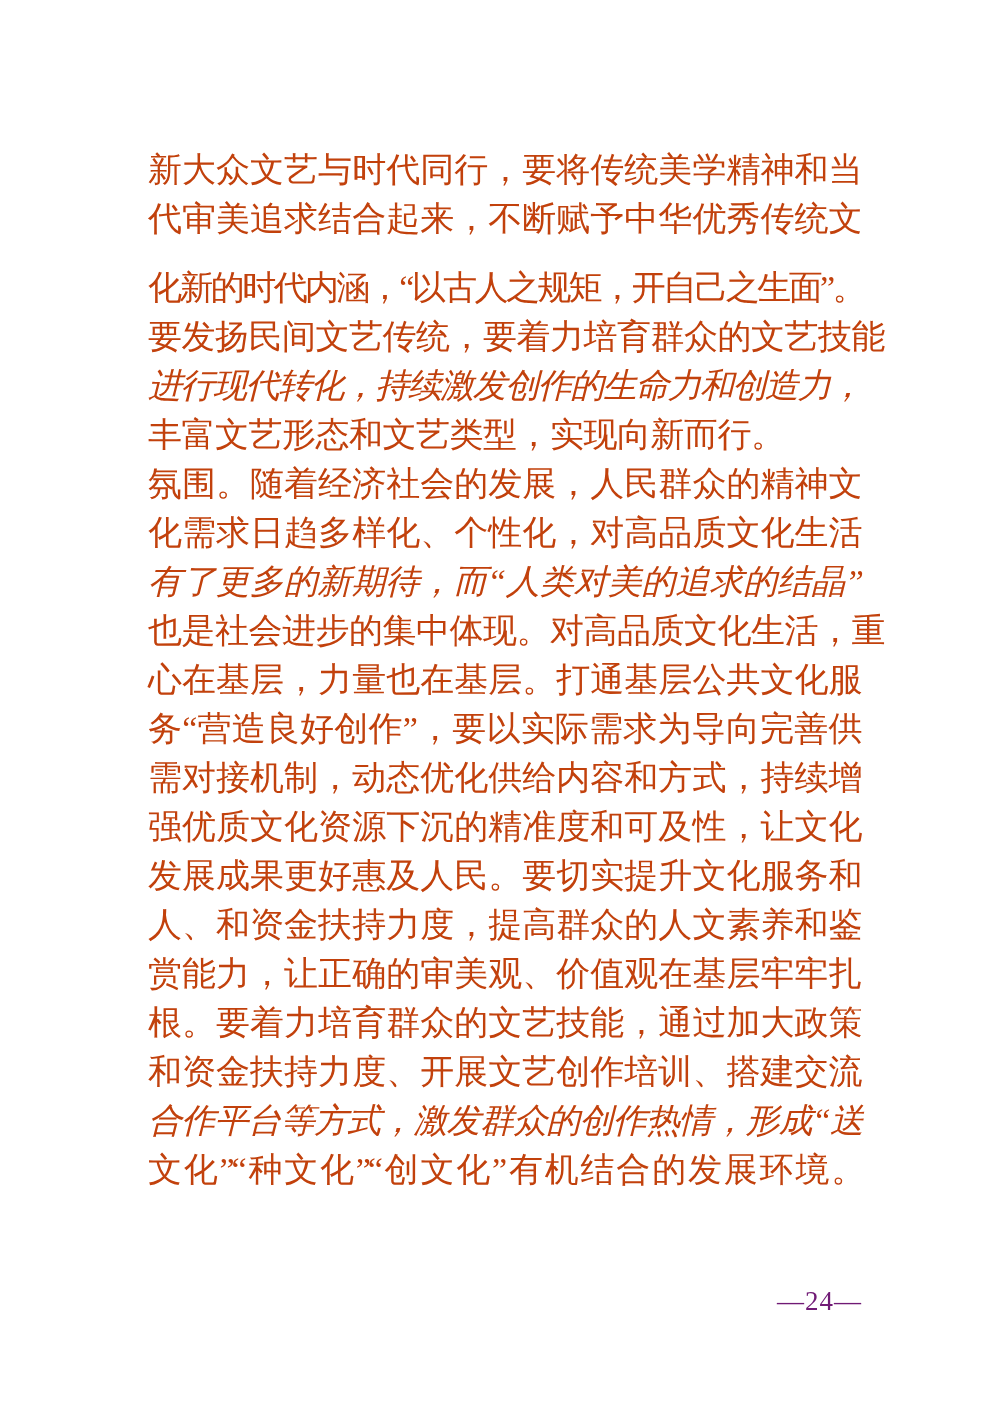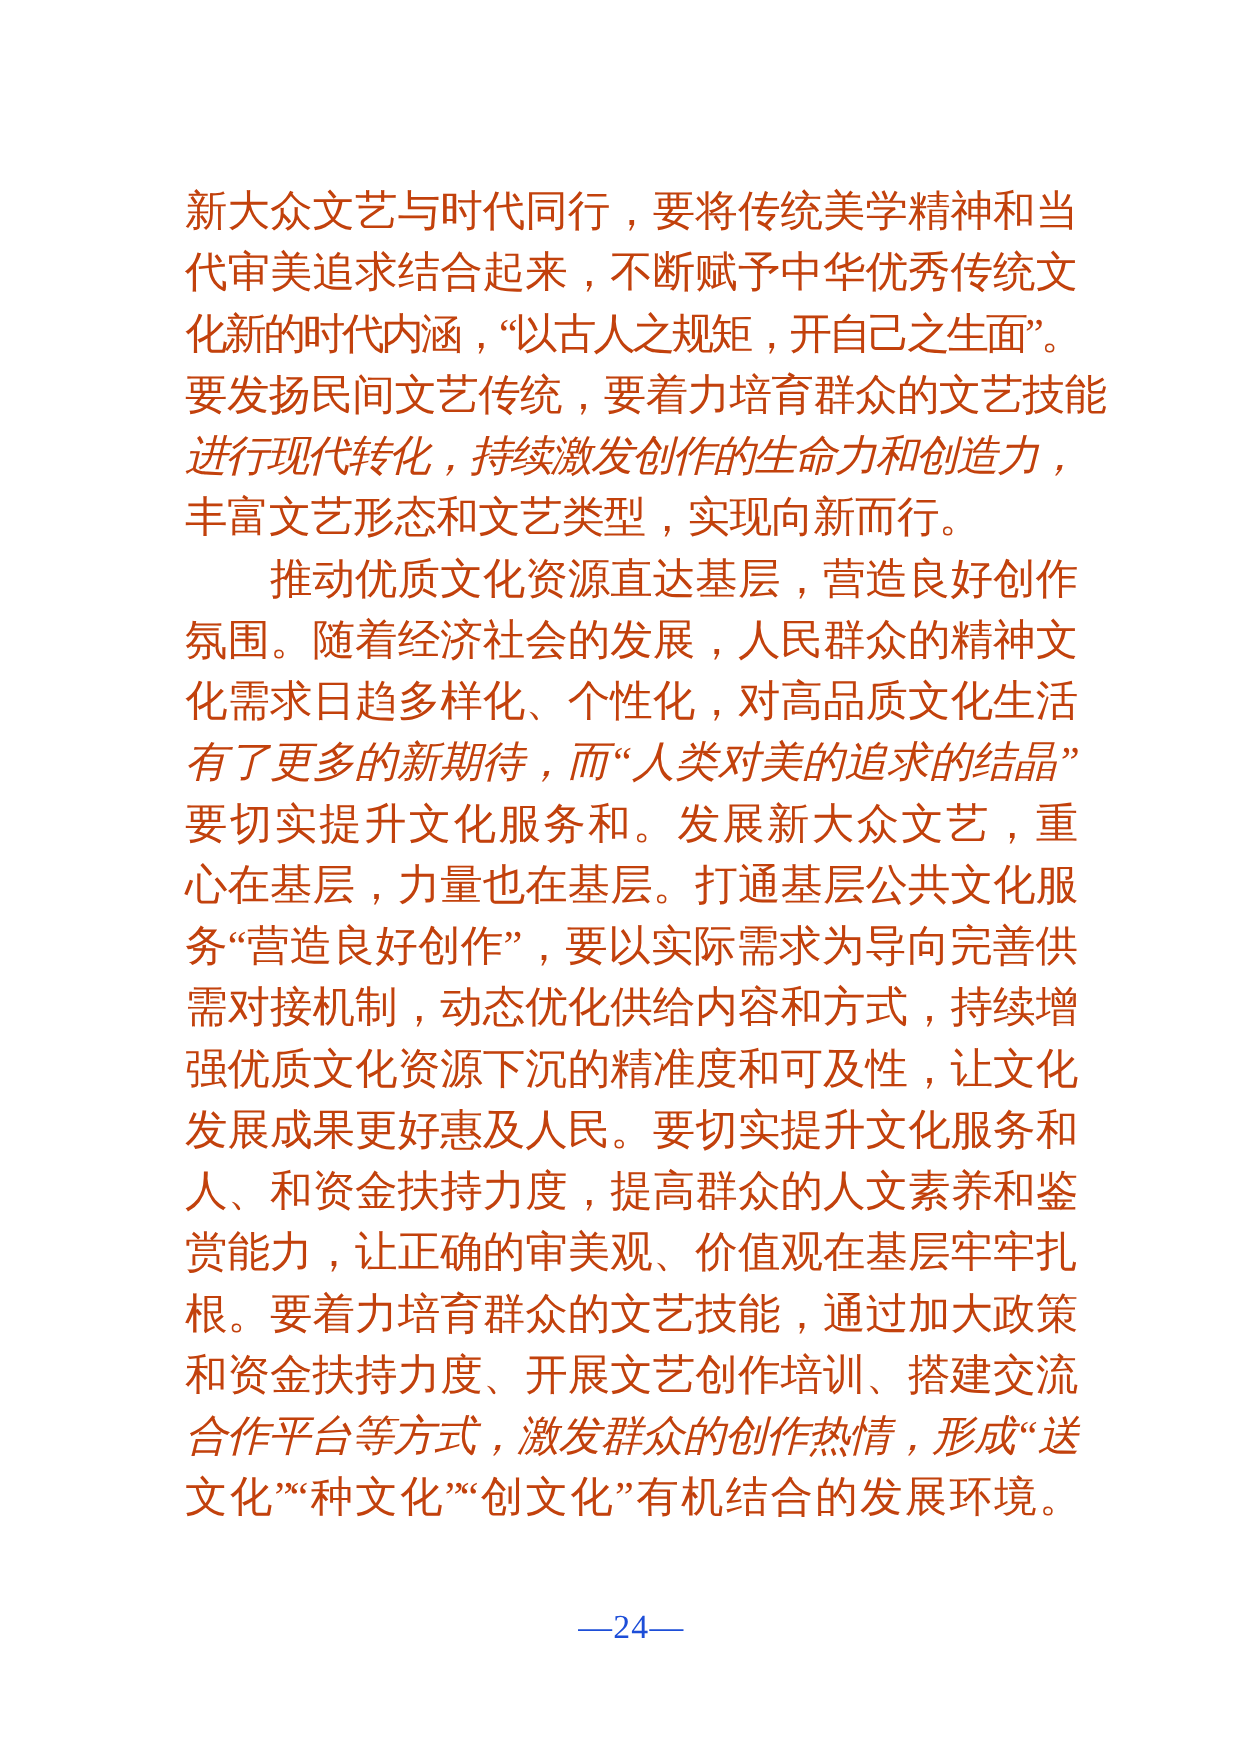--- a/index.html
+++ b/index.html
@@ -29,59 +29,58 @@
     color: #c2410c;
     letter-spacing: -0.5px;
     text-align: justify;
     text-align-last: justify;
     white-space: nowrap;
     overflow: visible;
   }
   
   .g22 { letter-spacing: -2px; font-style: italic; }
   .g23 { letter-spacing: -3.2px; }
-  .g24 { letter-spacing: -4.6px; }
+  .g24 { letter-spacing: -4.6px; margin-top: 20px; }
   
   .indent {
     padding-left: 68px;
     width: 646px;
   }
   
   .para-end {
     text-align-last: left;
   }
   .page-number {
     position: absolute;
     left: 148px;
     top: 1281px;
     width: 714px;
     height: 40px;
     line-height: 40px;
-    text-align: center;
+    text-align: right;
     font-size: 27px;
-    color: #1d4ed8;
+    color: #701a75;
     letter-spacing: 1px;
   }
 </style>
 </head>
 <body>
 
 <div class="page">
   <div class="body-text">
     <div class="line">新大众文艺与时代同行，要将传统美学精神和当</div>
     <div class="line">代审美追求结合起来，不断赋予中华优秀传统文</div>
     <div class="line g24">化新的时代内涵，“以古人之规矩，开自己之生面”。</div>
     <div class="line">要发扬民间文艺传统，要着力培育群众的文艺技能</div>
     <div class="line g22">进行现代转化，持续激发创作的生命力和创造力，</div>
     <div class="line para-end">丰富文艺形态和文艺类型，实现向新而行。</div>
-    <div class="line indent">推动优质文化资源直达基层，营造良好创作</div>
     <div class="line">氛围。随着经济社会的发展，人民群众的精神文</div>
     <div class="line">化需求日趋多样化、个性化，对高品质文化生活</div>
     <div class="line g22">有了更多的新期待，而“人类对美的追求的结晶”</div>
-    <div class="line">要切实提升文化服务和。发展新大众文艺，重</div>
+    <div class="line">也是社会进步的集中体现。对高品质文化生活，重</div>
     <div class="line">心在基层，力量也在基层。打通基层公共文化服</div>
     <div class="line">务“营造良好创作”，要以实际需求为导向完善供</div>
     <div class="line">需对接机制，动态优化供给内容和方式，持续增</div>
     <div class="line">强优质文化资源下沉的精准度和可及性，让文化</div>
     <div class="line">发展成果更好惠及人民。要切实提升文化服务和</div>
     <div class="line">人、和资金扶持力度，提高群众的人文素养和鉴</div>
     <div class="line">赏能力，让正确的审美观、价值观在基层牢牢扎</div>
     <div class="line">根。要着力培育群众的文艺技能，通过加大政策</div>
     <div class="line">和资金扶持力度、开展文艺创作培训、搭建交流</div>
     <div class="line g22">合作平台等方式，激发群众的创作热情，形成“送</div>

